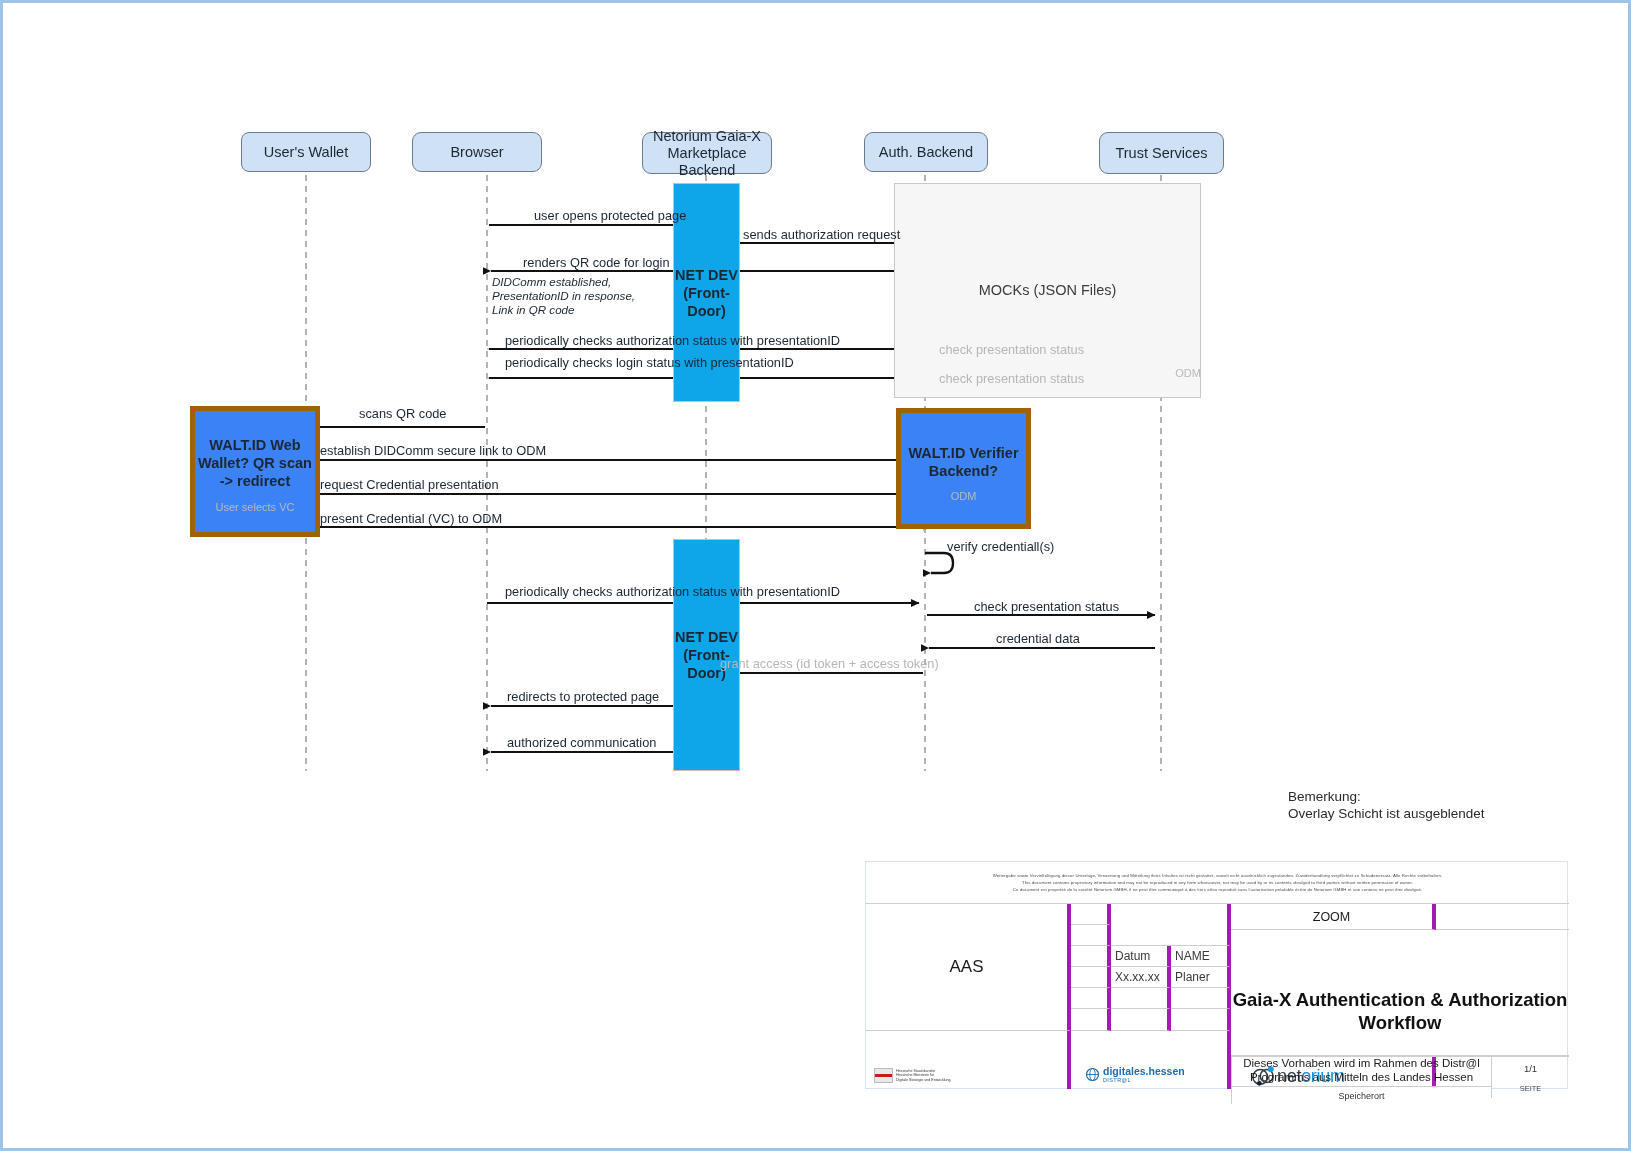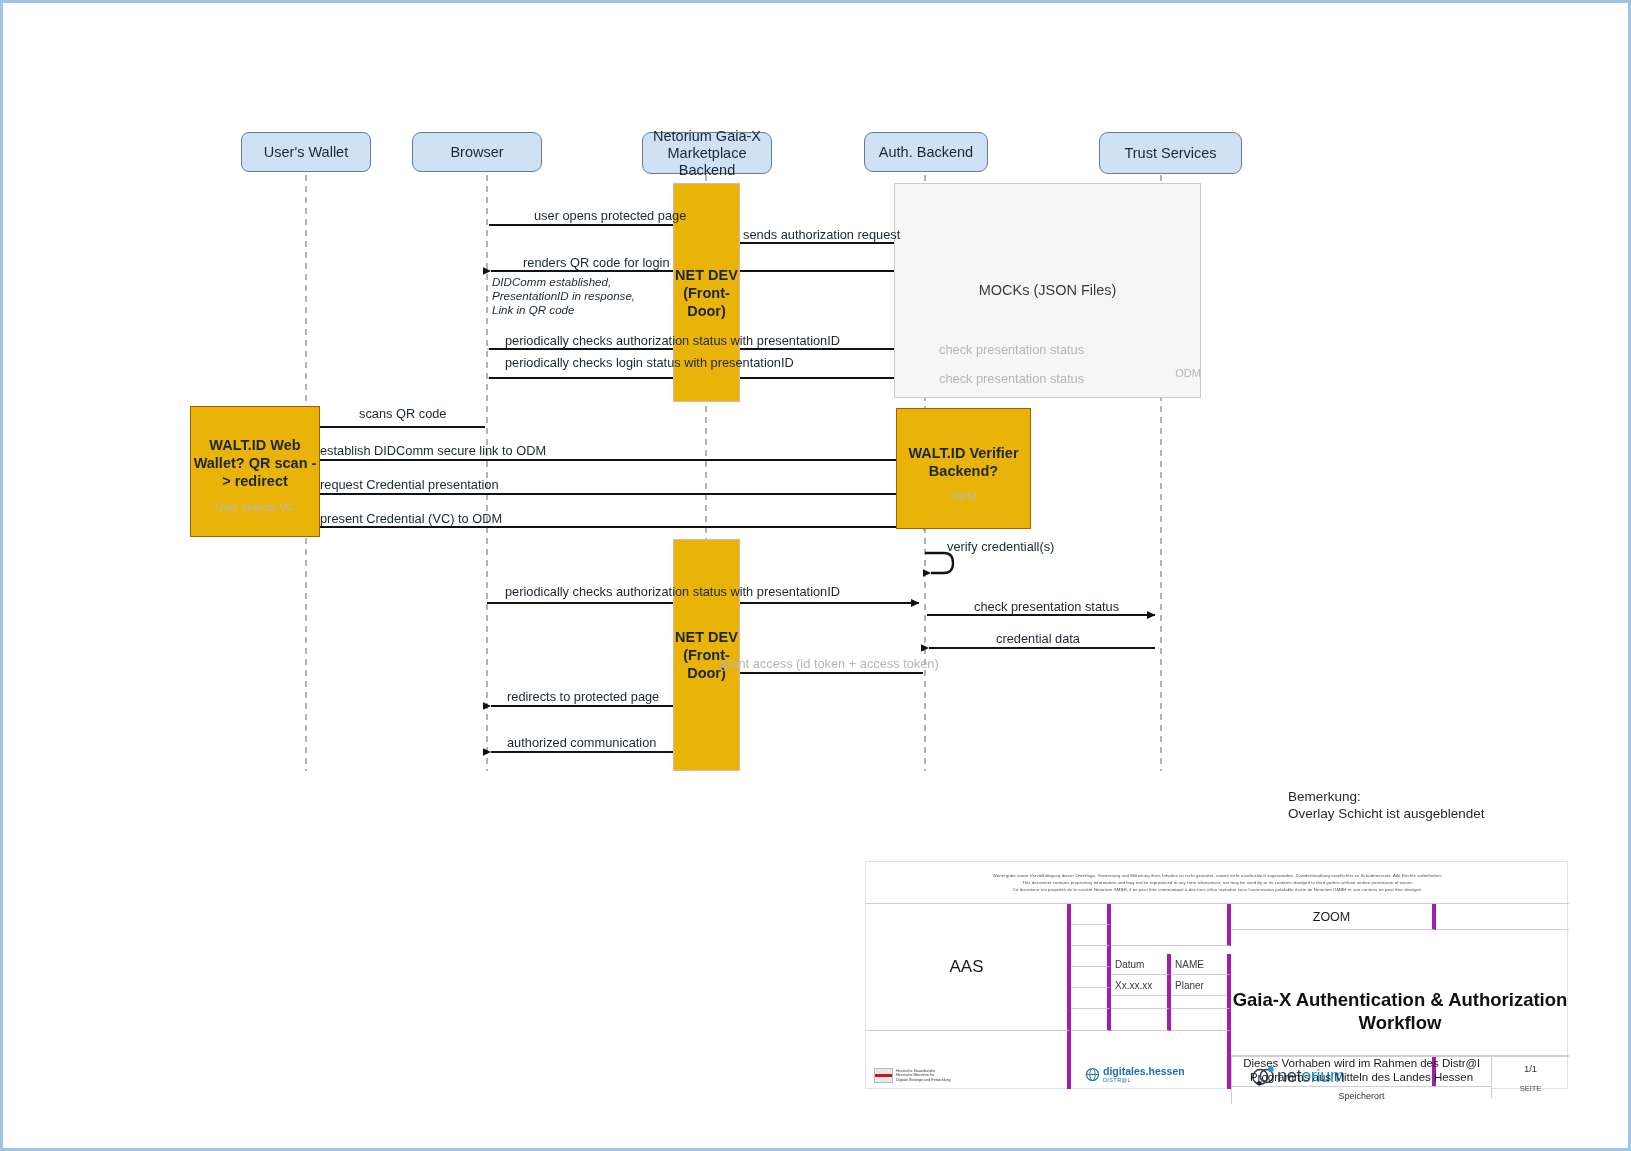--- a/index.html
+++ b/index.html
@@ -35,24 +35,24 @@
   }
 
   
   .region{
     position:absolute;box-sizing:border-box;z-index:2;
     display:flex;align-items:center;justify-content:center;
     text-align:center;
   }
   .region .rtext{font-size:14px;line-height:18px;color:#1b2733;}
   .region.activation{
-    background:#eab308;border:1px solid #e0b4b0;
+    background:#0ea5e9;border:1px solid #e0b4b0;
   }
   .region.activation .rtext{font-weight:bold;font-size:14.5px;line-height:18px;}
-  .region.green{background:#eab308;border:1px solid #a16207;}
+  .region.green{background:#3b82f6;border:5px solid #a16207;}
   .region.green .rtext{font-weight:bold;font-size:14.5px;line-height:18px;}
   .region.mock{background:#f6f6f6;border:1px solid #c9c9c9;}
   .region.mock .rtext{font-size:14.5px;line-height:19px;color:#3c3c3c;}
 
   .sublabel{
     position:absolute;color:#b9b9b9;font-size:11px;line-height:16px;
     text-align:center;z-index:3;
   }
 
   
@@ -84,21 +84,21 @@
   }
   #legal div{
     font-size:4.3px;line-height:7.2px;color:#4a4a4a;text-align:center;
     white-space:nowrap;letter-spacing:.1px;
   }
   #tb-grid{position:absolute;left:0;top:42px;width:703px;height:185px;}
   .cell{position:absolute;box-sizing:border-box;border-right:4px solid #a21caf;border-bottom:1px solid #cfcfcf;}
   .cell.nr{border-right:none;}
   .cellctr{display:flex;align-items:center;justify-content:center;text-align:center;}
   .aas{font-size:17px;color:#1b1b1b;}
-  .hdr-sm{font-size:10px;color:#3a3a3a;padding-left:4px;display:flex;align-items:center;margin-top:8px;}
+  .hdr-sm{font-size:12px;color:#3a3a3a;padding-left:4px;display:flex;align-items:center;}
   .zoom-lbl{font-size:12.5px;color:#1b1b1b;}
   .block-lbl{font-size:12.5px;color:#1b1b1b;}
   .big-title{font-size:18.5px;font-weight:bold;line-height:23px;color:#111;}
   .fund{font-size:11.5px;line-height:14.5px;color:#1b1b1b;text-align:center;}
   .page-no{font-size:9.5px;color:#333;}
   .seite{font-size:7.5px;color:#444;}
   .speicher{font-size:9px;color:#333;}
 
   
   .logo-hessen{display:flex;align-items:center;gap:3px;}
@@ -216,21 +216,21 @@
   </div>
   <div class="lifeline-head" style="left:409px;top:129px;width:130px;height:40px;">
     <span>Browser</span>
   </div>
   <div class="lifeline-head" style="left:639px;top:129px;width:130px;height:42px;">
     <span>Netorium Gaia-X Marketplace Backend</span>
   </div>
   <div class="lifeline-head" style="left:861px;top:129px;width:124px;height:40px;">
     <span>Auth. Backend</span>
   </div>
-  <div class="lifeline-head" style="left:1096px;top:129px;width:143px;height:42px;">
+  <div class="lifeline-head" style="left:1096px;top:129px;width:125px;height:42px;">
     <span>Trust Services</span>
   </div>
 
   <div class="msg-label" style="left:531px;top:205px;">user opens protected page</div>
   <div class="msg-label" style="left:740px;top:224px;">sends authorization request</div>
   <div class="msg-label" style="left:520px;top:252px;">renders QR code for login</div>
   <div class="msg-label italic" style="left:489px;top:272px;white-space:pre-line;">DIDComm established,
 PresentationID in response,
 Link in QR code</div>
 

